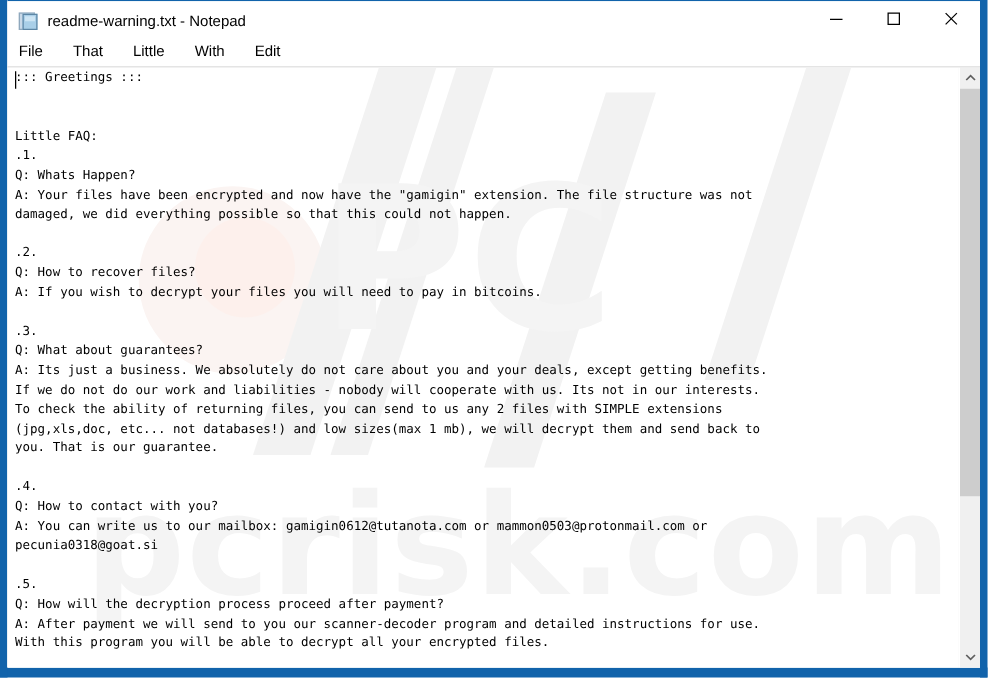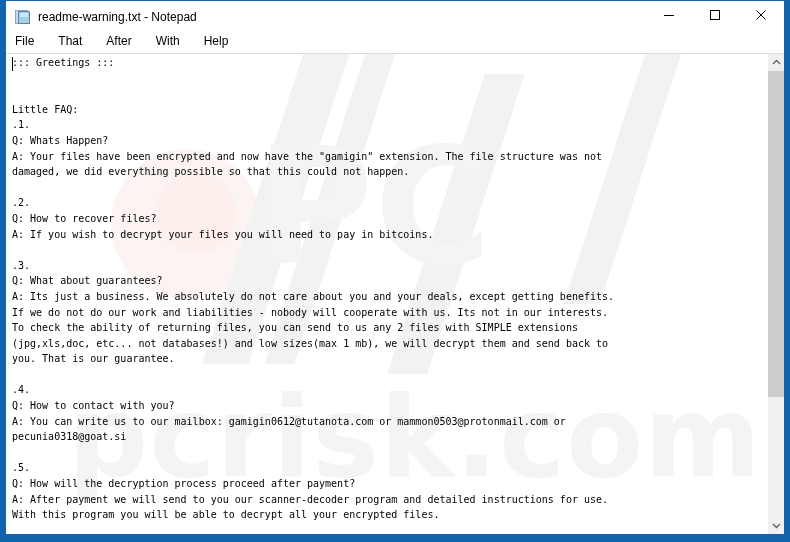--- a/index.html
+++ b/index.html
@@ -264,23 +264,23 @@
               <line x1="10.5" y1="1.5" x2="1.5" y2="10.5" stroke="#000" stroke-width="1"></line>
             </svg>
           </span>
         </button>
       </div>
     </div>
 
     <div class="menubar">
       <div class="menu-item">File</div>
       <div class="menu-item">That</div>
-      <div class="menu-item">After</div>
+      <div class="menu-item">Little</div>
       <div class="menu-item">With</div>
-      <div class="menu-item">Help</div>
+      <div class="menu-item">Edit</div>
     </div>
 
     <div class="editor-wrap">
 
       <div class="text-area">
         <div class="watermark">
           <div class="wm-circle" style="left:105px; top:95px; width:150px; height:150px;"></div>
           <div class="wm-circle" style="left:150px; top:120px; width:80px; height:80px; background:#fdf0ec;"></div>
           <div class="wm-slash" style="left:250px; top:-20px; width:46px; height:330px;"></div>
           <div class="wm-slash" style="left:312px; top:-20px; width:30px; height:330px;"></div>

